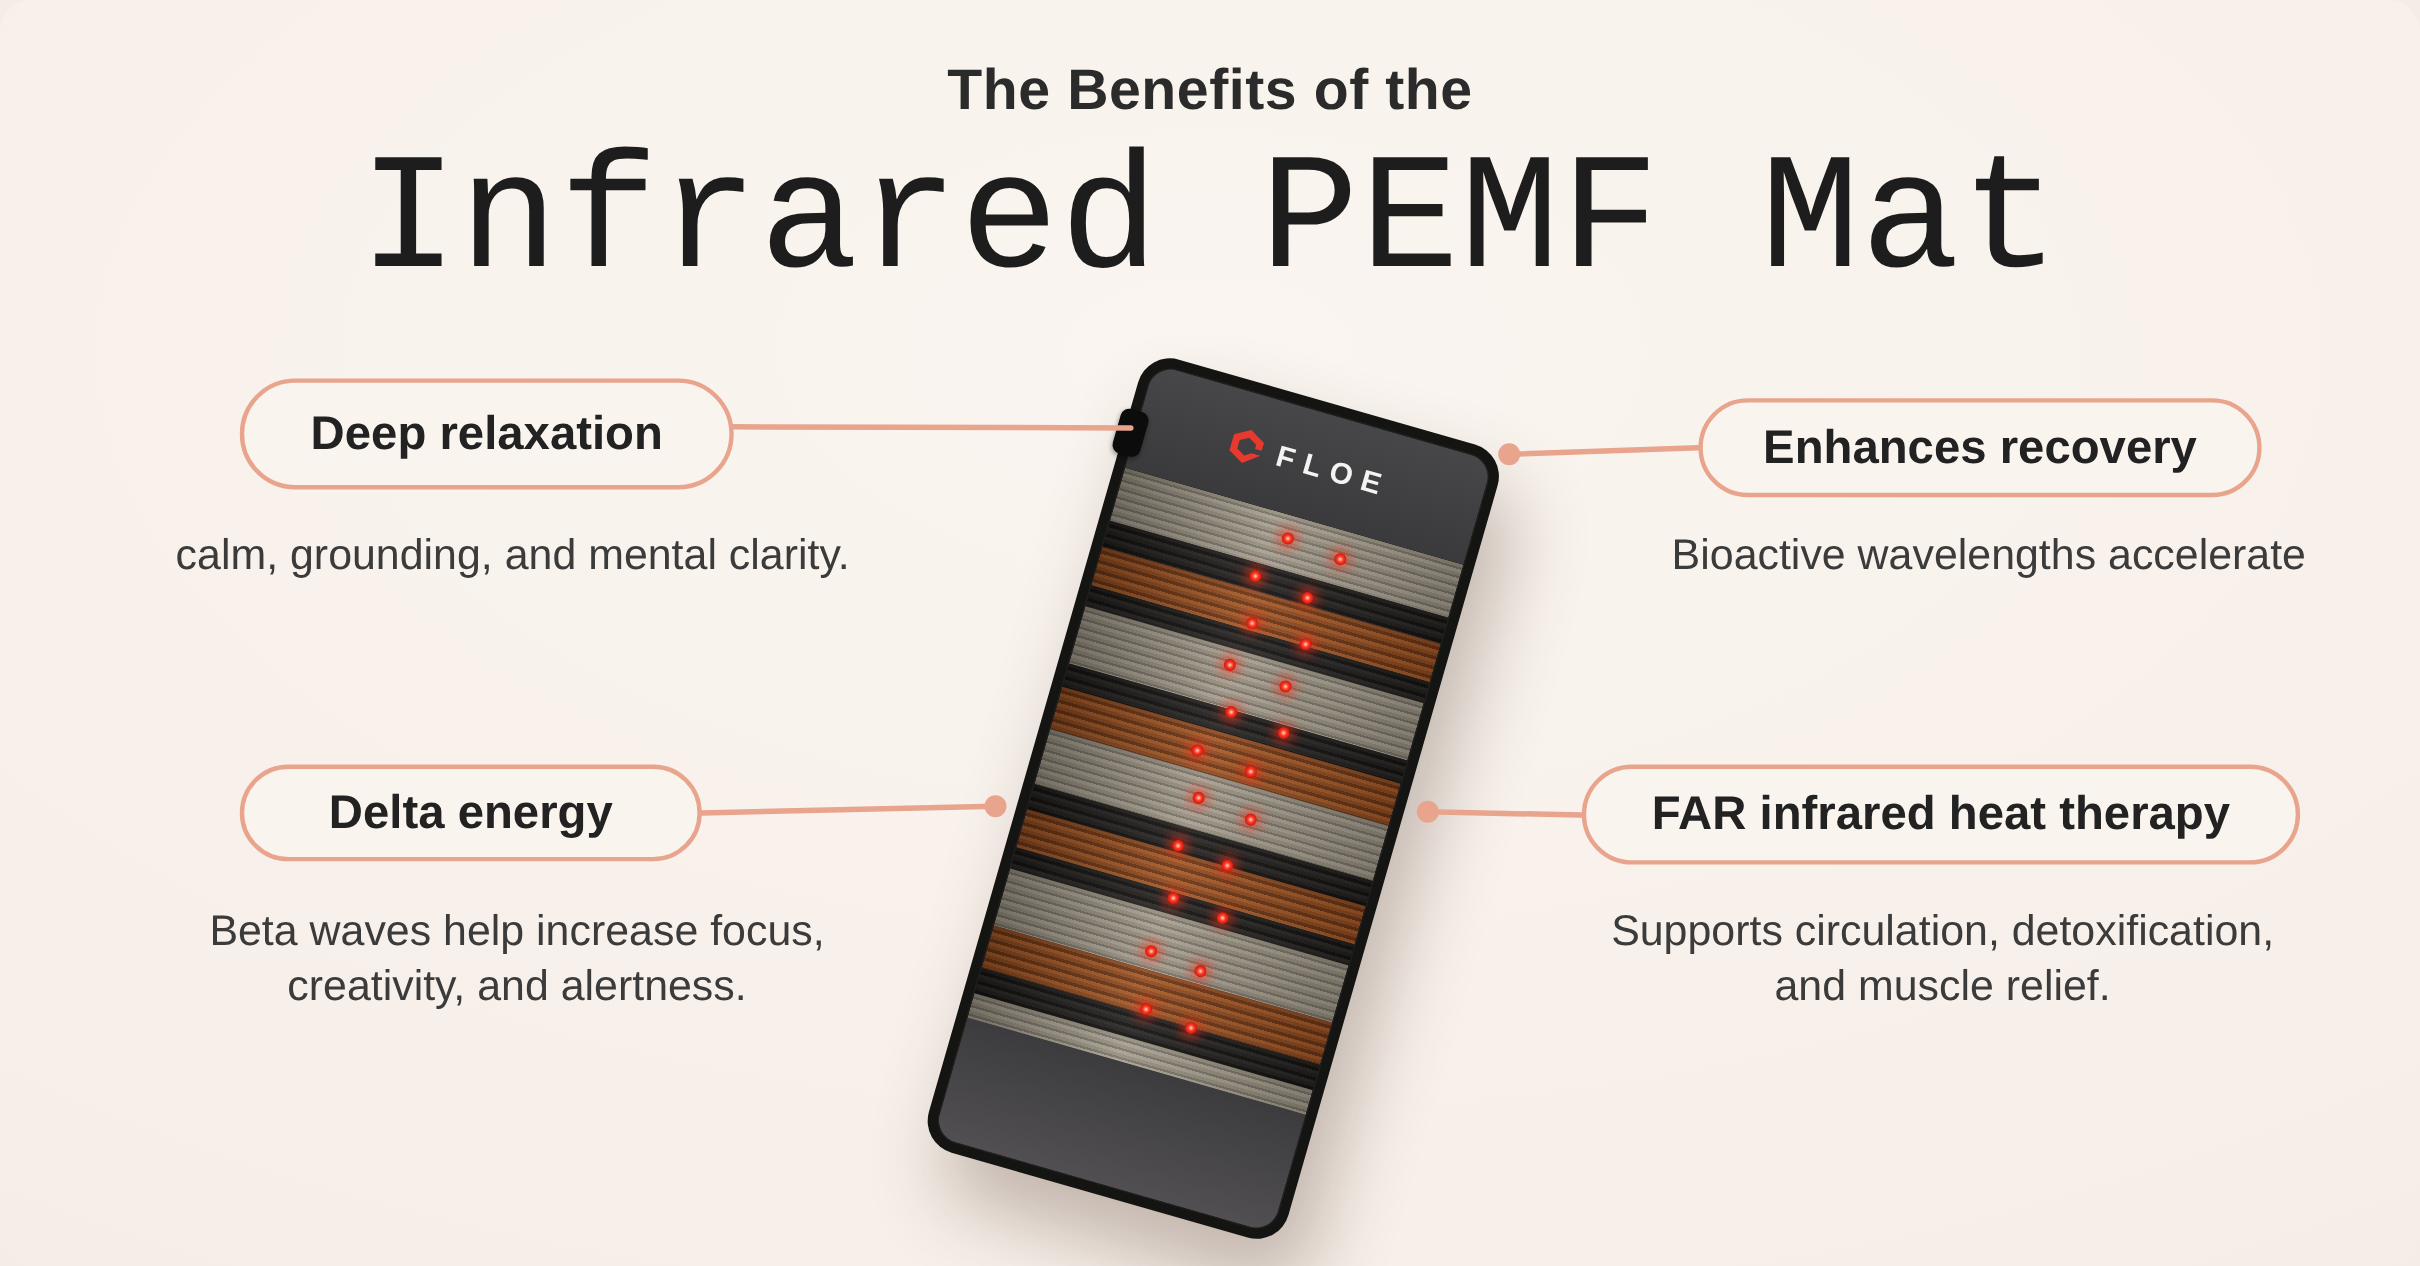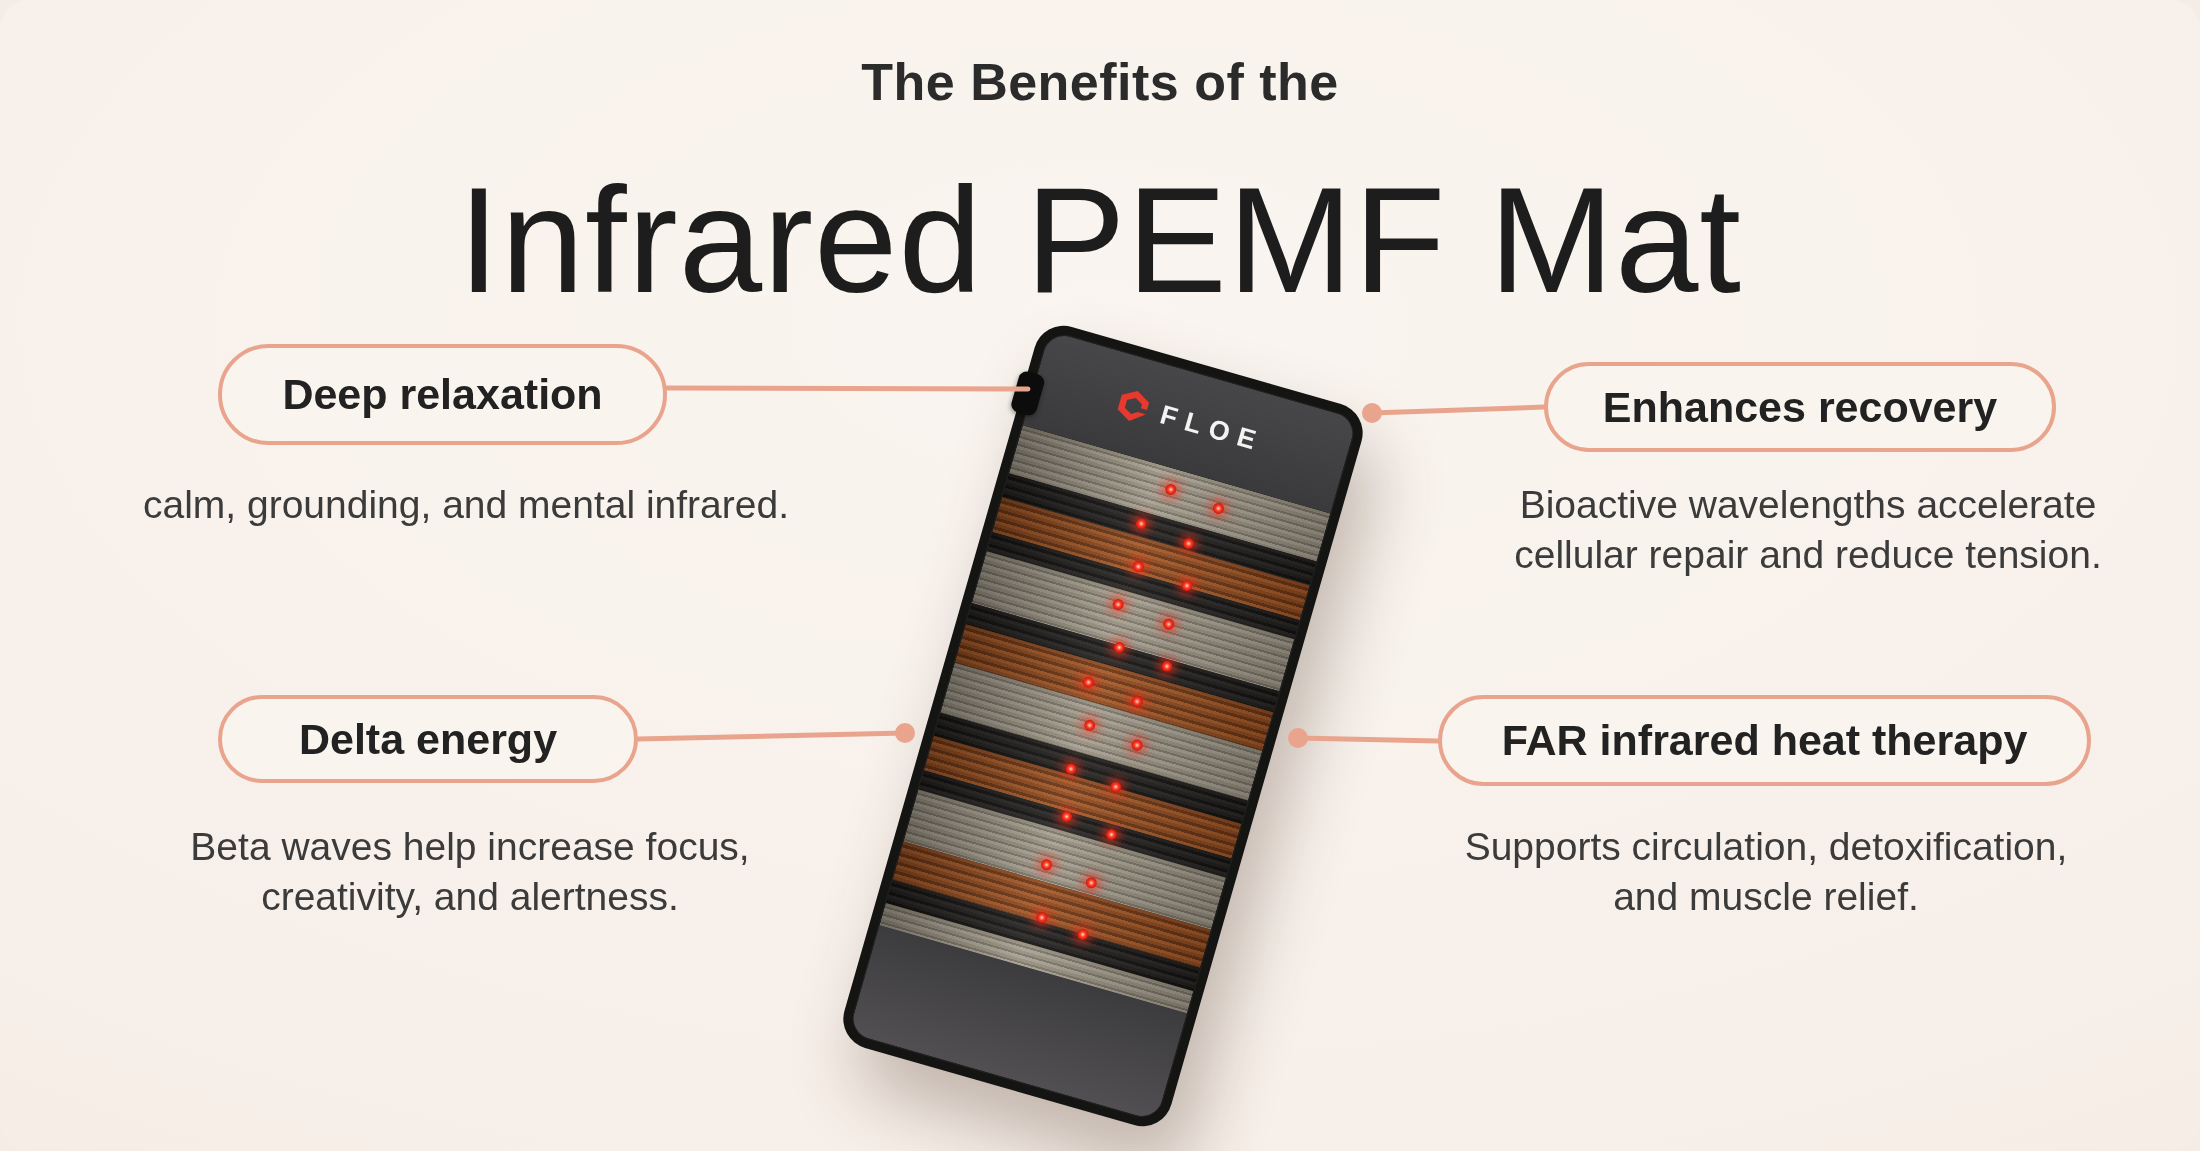--- a/index.html
+++ b/index.html
@@ -28,26 +28,25 @@
     font-weight: 700;
     letter-spacing: 0.5px;
     color: #2b2b2b;
   }
   .main-title {
     position: absolute;
     top: 118px;
     left: 0;
     width: 100%;
     text-align: center;
-    font-family: Liberation Sans, sans-serif;
+    font-family: Liberation Mono, monospace;
     font-size: 150px;
     font-weight: 400;
     color: #1d1d1d;
     letter-spacing: 1px;
-    margin-top: 36px;
   }
 
   
   .pill {
     position: absolute;
     display: flex;
     align-items: center;
     justify-content: center;
     background: #faf4ee;
     border: 4px solid #e8a48c;
@@ -243,29 +242,28 @@
           <div class="led" style="left: 62%; top: 91%;"></div>
         </div>
       <div class="mat-bottom"></div>
     </div>
   </div>
 
   <div class="pill" id="pill-deep-relaxation">
     <span>Deep relaxation</span>
   </div>
   <div class="desc" id="desc-deep-relaxation">
-    <div>calm, grounding, and mental infrared.</div>
+    <div>calm, grounding, and mental clarity.</div>
   </div>
 
   <div class="pill" id="pill-enhances-recovery">
     <span>Enhances recovery</span>
   </div>
   <div class="desc" id="desc-enhances-recovery">
     <div>Bioactive wavelengths accelerate</div>
-    <div>cellular repair and reduce tension.</div>
   </div>
 
   <div class="pill" id="pill-boosts-energy">
     <span>Delta energy</span>
   </div>
   <div class="desc" id="desc-boosts-energy">
     <div>Beta waves help increase focus,</div>
     <div>creativity, and alertness.</div>
   </div>
 

